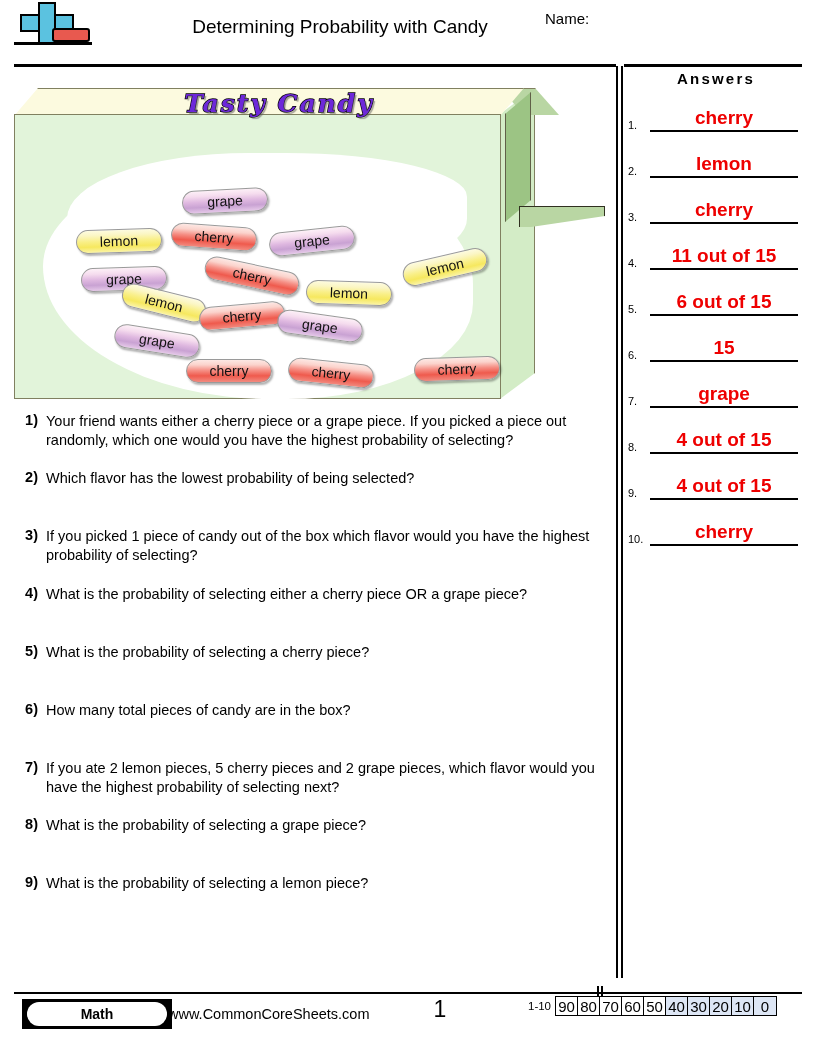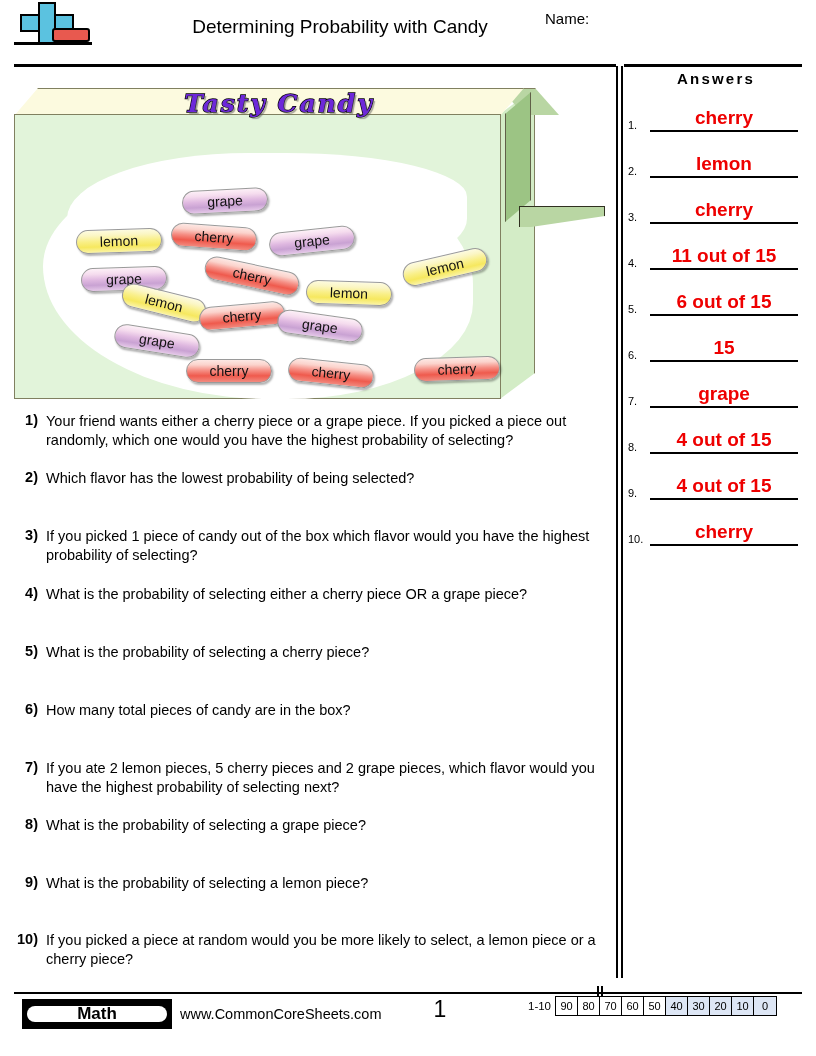--- a/index.html
+++ b/index.html
@@ -80,31 +80,31 @@
   .arow{position:relative;height:46px;}
   .anum{position:absolute;left:0px;bottom:4px;font-size:11px;}
   .aline{position:absolute;left:22px;bottom:3px;width:148px;height:2px;background:#000;}
   .aval{position:absolute;left:22px;bottom:6px;width:148px;text-align:center;
         font-size:19px;font-weight:bold;color:#ee0000;white-space:nowrap;}
 
   
   .frule{position:absolute;left:14px;top:992px;width:788px;height:2px;background:#000;}
   .mathbadge{position:absolute;left:22px;top:999px;width:150px;height:30px;background:#000;
         display:flex;align-items:center;justify-content:center;}
-  .mathbadge .inner{width:140px;height:16px;background:#fff;border-radius:12px;
+  .mathbadge .inner{width:140px;height:24px;background:#fff;border-radius:12px;
         display:flex;align-items:center;justify-content:center;
-        font-size:17px;font-weight:bold;}
-  .site{position:absolute;left:180px;top:1006px;font-size:14.5px;}
+        font-size:14px;font-weight:bold;}
+  .site{position:absolute;left:168px;top:1006px;font-size:14.5px;}
   .pagenum{position:absolute;left:400px;top:996px;width:80px;text-align:center;font-size:23px;}
 
   .scale{position:absolute;left:528px;top:996px;height:20px;display:flex;align-items:center;}
   .scale .lbl{font-size:11.5px;padding-right:4px;}
   .scale .cells{display:flex;border:1px solid #000;}
   .scale .cell{width:22px;height:18px;border-right:1px solid #000;
-        font-size:11px;display:flex;align-items:center;justify-content:center;
+        font-size:15px;display:flex;align-items:center;justify-content:center;
         box-sizing:border-box;background:#fff;}
   .scale .cell:last-child{border-right:none;}
   .scale .cell.hl{background:#dde6f5;}
   .scale-tick{position:absolute;left:597px;top:986px;width:2px;height:10px;background:#000;}
   .scale-tick2{position:absolute;left:601px;top:986px;width:2px;height:10px;background:#000;}
 
   
   .wordmark{position:absolute;left:100px;top:1px;width:330px;text-align:center;
       font-family:"DejaVu Serif", serif;
       font-style:italic;font-weight:bold;font-size:25px;letter-spacing:2px;
@@ -195,24 +195,20 @@
         <div class="qtext">If you ate 2 lemon pieces, 5 cherry pieces and 2 grape pieces, which flavor would you have the highest probability of selecting next?</div>
       </div>
       <div class="q" style="position: absolute; top: 404px; left: 0px; width: 592px;">
         <div class="qnum">8)</div>
         <div class="qtext">What is the probability of selecting a grape piece?</div>
       </div>
       <div class="q" style="position: absolute; top: 462px; left: 0px; width: 592px;">
         <div class="qnum">9)</div>
         <div class="qtext">What is the probability of selecting a lemon piece?</div>
       </div>
-      <div class="q" style="position: absolute; top: 519px; left: 0px; width: 592px;">
-        <div class="qnum">10)</div>
-        <div class="qtext">If you picked a piece at random would you be more likely to select, a lemon piece or a cherry piece?</div>
-      </div>
     </div>
 
   <div class="akpanel">
     <div class="akhead">Answers</div>
     <div id="answer-rows">
         <div class="arow">
           <div class="anum">1.</div>
           <div class="aval">cherry</div>
           <div class="aline"></div>
         </div>

